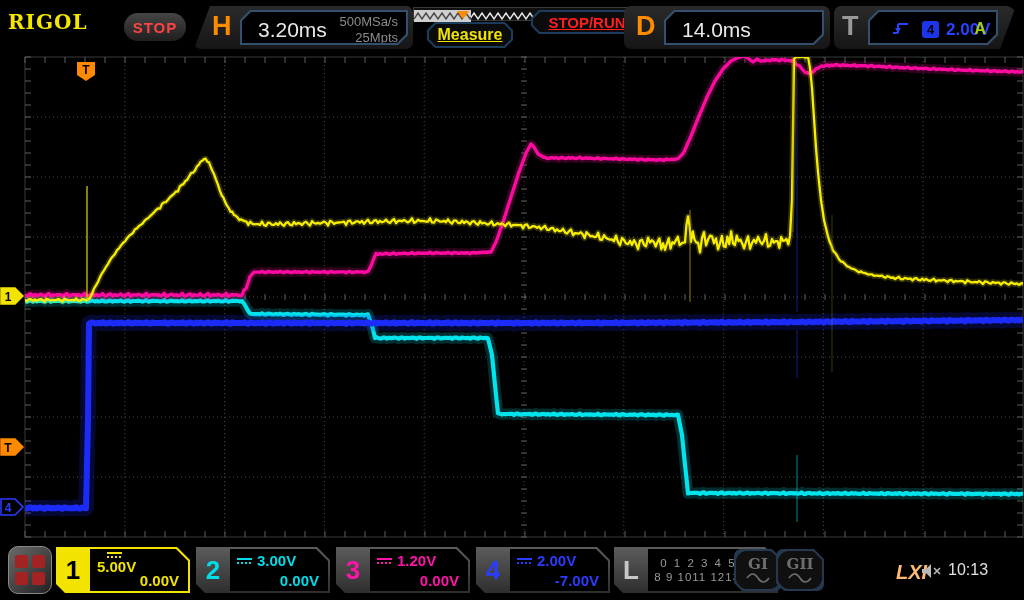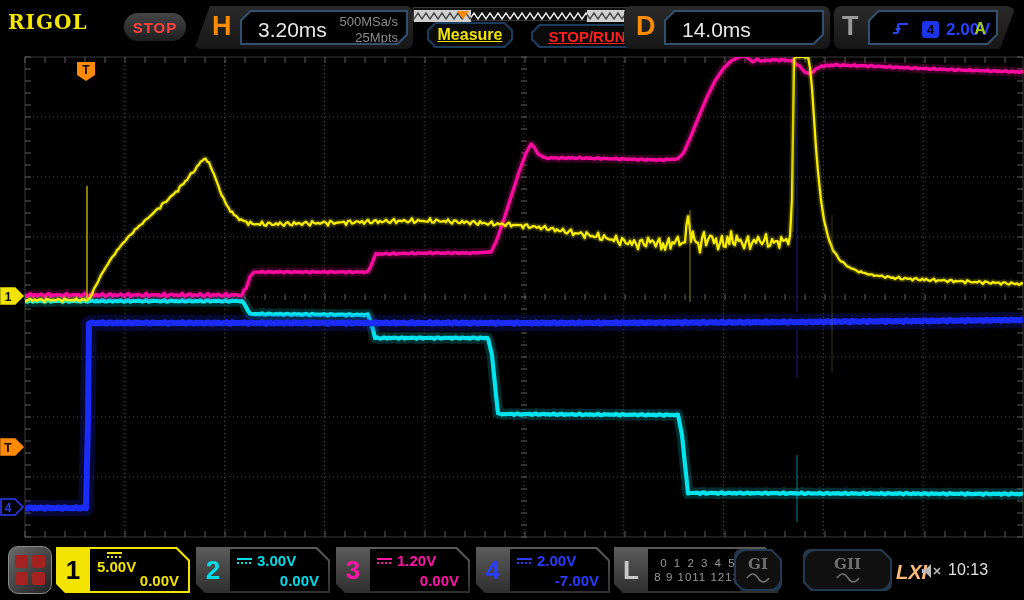--- a/index.html
+++ b/index.html
@@ -26,21 +26,21 @@
         clip-path:polygon(9px 0,100% 0,100% calc(100% - 9px),calc(100% - 9px) 100%,0 100%,0 9px);}
   .scale-txt{position:absolute;left:16px;top:6px;font-size:21px;color:#e9e9e9;}
   .rate-col{position:absolute;right:8px;top:2px;text-align:right;font-size:13px;color:#8c8c8c;line-height:16px;}
   #recbar-wrap{position:absolute;left:413px;top:7px;width:217px;height:12px;background:#101010;border:1px solid #3a3a3a;}
   .topbtn{position:absolute;background:#1c3c5c;
         clip-path:polygon(8px 0,calc(100% - 8px) 0,100% 8px,100% calc(100% - 8px),calc(100% - 8px) 100%,8px 100%,0 calc(100% - 8px),0 8px);}
   .topbtn-in{position:absolute;inset:2px;background:#0b0b0b;display:flex;align-items:center;justify-content:center;
         font-weight:bold;font-size:16px;
         clip-path:polygon(7px 0,calc(100% - 7px) 0,100% 7px,100% calc(100% - 7px),calc(100% - 7px) 100%,7px 100%,0 calc(100% - 7px),0 7px);text-decoration:underline;}
   #measure-btn{left:427px;top:22px;width:86px;height:26px;}
-  #stoprun-btn{left:531px;top:24px;width:112px;height:24px;}
+  #stoprun-btn{left:531px;top:10px;width:112px;height:24px;}
   .src-badge{position:absolute;left:52px;top:9px;width:17px;height:17px;background:#1e34e8;border-radius:3px;
         color:#000;font-weight:bold;font-size:13px;display:flex;align-items:center;justify-content:center;}
   .trig-level{position:absolute;left:76px;top:8px;font-size:17px;font-weight:bold;color:#2743ff;}
   .trig-mode{position:absolute;right:10px;top:8px;font-size:16px;font-weight:bold;color:#a6cf12;}
   
   #botbar{position:absolute;left:0;top:540px;width:1024px;height:60px;background:#000;}
   .menu-btn{position:absolute;left:8px;top:6px;width:44px;height:48px;border-radius:10px;
         background:linear-gradient(135deg,#6a6a6a,#222);border:1px solid #888;box-sizing:border-box;
         display:grid;grid-template-columns:13px 13px;grid-gap:4px;align-content:center;justify-content:center;}
   .menu-btn span{width:13px;height:13px;background:#a32222;border-radius:2px;}
@@ -65,21 +65,21 @@
         font-size:26px;font-weight:bold;color:#c8c8c8;}
   #lbox .val{position:absolute;left:34px;top:2px;right:2px;bottom:2px;background:#000;
         clip-path:polygon(0 0,calc(100% - 12px) 0,100% 12px,100% 100%,0 100%);color:#9a9a9a;
         font-size:11.5px;text-align:center;line-height:14px;padding-top:7px;box-sizing:border-box;letter-spacing:2px;}
   .genbtn{position:absolute;top:9px;width:48px;height:42px;background:#24384e;border-radius:7px;
         clip-path:polygon(0 0,calc(100% - 10px) 0,100% 10px,100% 100%,8px 100%,0 calc(100% - 8px));}
   .genbtn-in{position:absolute;inset:2px;background:#101010;border-radius:11px;display:flex;flex-direction:column;
         align-items:center;justify-content:center;color:#6f6f6f;
         font-family:"DejaVu Serif","Liberation Serif",serif;font-weight:bold;font-size:15px;line-height:15px;
         clip-path:polygon(0 0,calc(100% - 9px) 0,100% 9px,100% 100%,7px 100%,0 calc(100% - 7px));}
-  #gen1{left:734px;} #gen2{left:803px;padding-left:41px;}
+  #gen1{left:734px;} #gen2{left:776px;}
   .lxi{position:absolute;left:896px;top:21px;font-style:italic;font-weight:bold;font-size:20px;color:#fdba74;}
   .clock{position:absolute;left:948px;top:21px;font-size:16px;color:#e0e0e0;}
   .spk{position:absolute;left:920px;top:22px;}
   
   #scope-svg{position:absolute;left:0;top:55px;}
 </style>
 </head>
 <body>
 <div id="screen">
 

